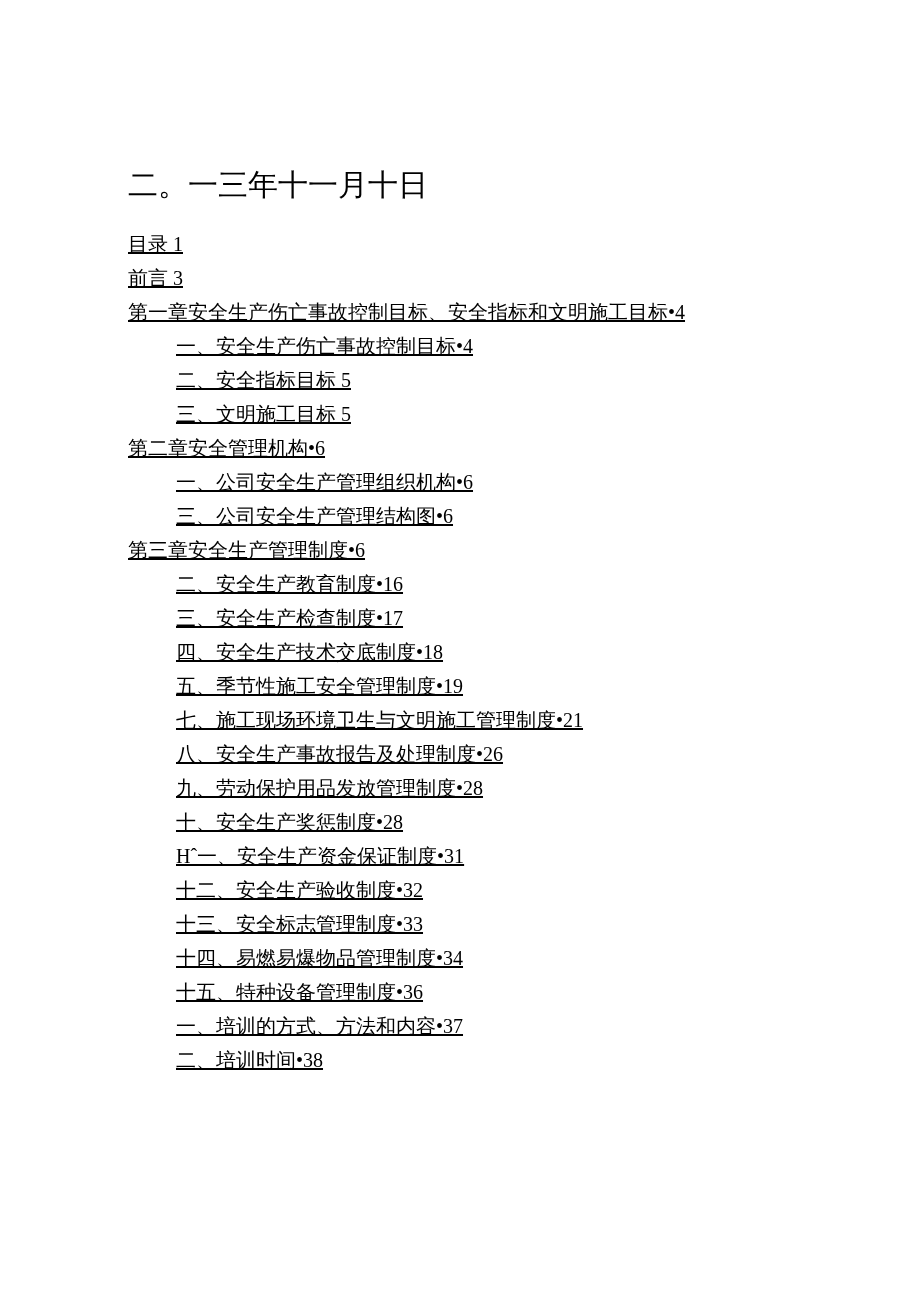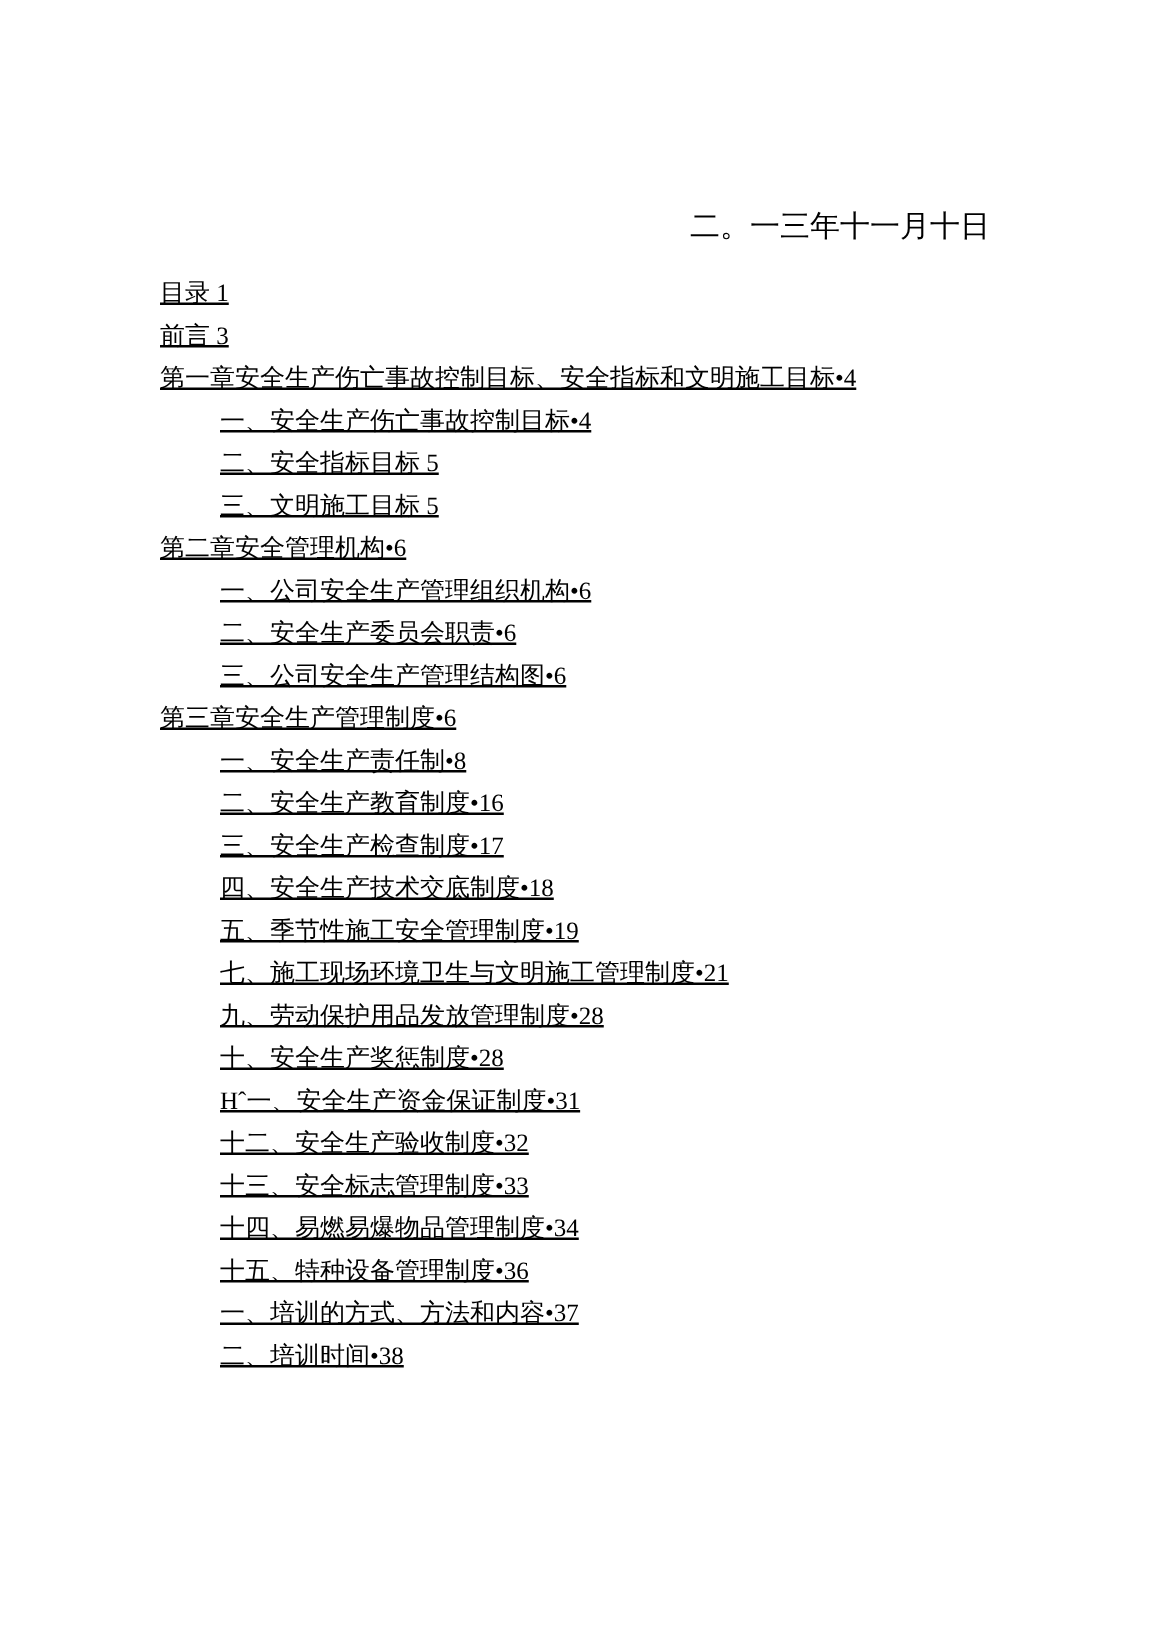--- a/index.html
+++ b/index.html
@@ -9,22 +9,22 @@
     }
     body {
       width: 920px;
       height: 1303px;
       background: #ffffff;
       font-family: "SimSun", "宋体", serif;
       color: #000000;
       padding: 165px 128px 60px 128px;
     }
     .title {
-      text-align: right;
-      font-size: 24px;
+      text-align: left;
+      font-size: 30px;
       margin-bottom: 28px;
       font-weight: normal;
     }
     .line {
       font-size: 20px;
       line-height: 1.0;
       margin-bottom: 14px;
       white-space: nowrap;
       text-decoration: underline;
     }
@@ -42,29 +42,28 @@
 
 <div id="toc-container">
     <div class="line indent-0">目录 1</div>
     <div class="line indent-0">前言 3</div>
     <div class="line indent-0">第一章安全生产伤亡事故控制目标、安全指标和文明施工目标•4</div>
     <div class="line indent-1">一、安全生产伤亡事故控制目标•4</div>
     <div class="line indent-1">二、安全指标目标 5</div>
     <div class="line indent-1">三、文明施工目标 5</div>
     <div class="line indent-0">第二章安全管理机构•6</div>
     <div class="line indent-1">一、公司安全生产管理组织机构•6</div>
-    <div class="line indent-1">二、安全生产委员会职责•6</div>
     <div class="line indent-1">三、公司安全生产管理结构图•6</div>
     <div class="line indent-0">第三章安全生产管理制度•6</div>
-    <div class="line indent-1">一、安全生产责任制•8</div>
     <div class="line indent-1">二、安全生产教育制度•16</div>
     <div class="line indent-1">三、安全生产检查制度•17</div>
     <div class="line indent-1">四、安全生产技术交底制度•18</div>
     <div class="line indent-1">五、季节性施工安全管理制度•19</div>
     <div class="line indent-1">七、施工现场环境卫生与文明施工管理制度•21</div>
+    <div class="line indent-1">八、安全生产事故报告及处理制度•26</div>
     <div class="line indent-1">九、劳动保护用品发放管理制度•28</div>
     <div class="line indent-1">十、安全生产奖惩制度•28</div>
     <div class="line indent-1">Hˆ一、安全生产资金保证制度•31</div>
     <div class="line indent-1">十二、安全生产验收制度•32</div>
     <div class="line indent-1">十三、安全标志管理制度•33</div>
     <div class="line indent-1">十四、易燃易爆物品管理制度•34</div>
     <div class="line indent-1">十五、特种设备管理制度•36</div>
     <div class="line indent-1">一、培训的方式、方法和内容•37</div>
     <div class="line indent-1">二、培训时间•38</div>
   </div>

